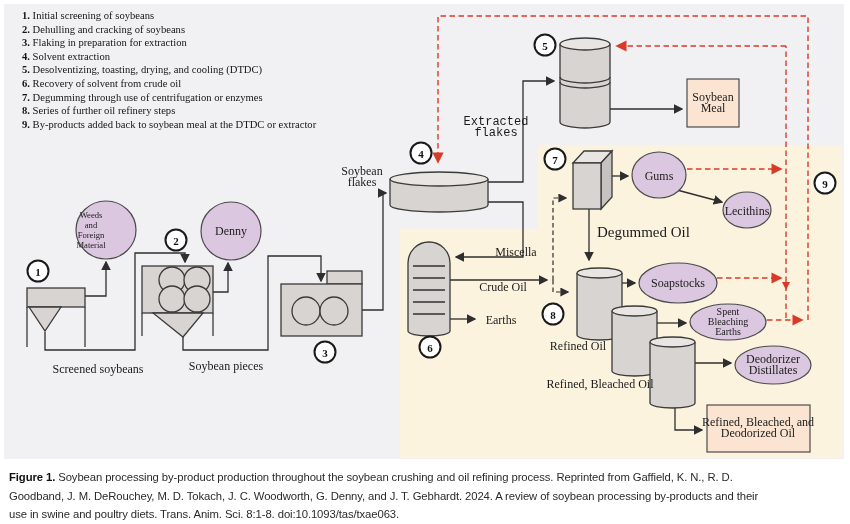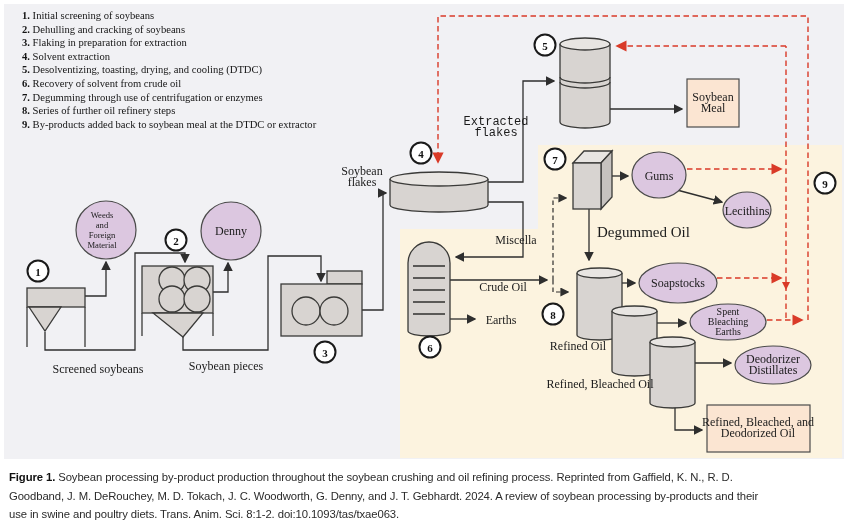--- a/index.html
+++ b/index.html
@@ -163,38 +163,38 @@
       <div><b>2.</b> <span>Dehulling and cracking of soybeans</span></div>
       <div><b>3.</b> <span>Flaking in preparation for extraction</span></div>
       <div><b>4.</b> <span>Solvent extraction</span></div>
       <div><b>5.</b> <span>Desolventizing, toasting, drying, and cooling (DTDC)</span></div>
       <div><b>6.</b> <span>Recovery of solvent from crude oil</span></div>
       <div><b>7.</b> <span>Degumming through use of centrifugation or enzymes</span></div>
       <div><b>8.</b> <span>Series of further oil refinery steps</span></div>
       <div><b>9.</b> <span>By-products added back to soybean meal at the DTDC or extractor</span></div>
     </div>
 
-    <div class="lbl" style="left:102px;top:230px;font-size:8.6px;line-height:10px;">
+    <div class="lbl" style="left:91px;top:230px;font-size:8.6px;line-height:10px;">
       <div>Weeds</div>
         <div>and</div>
       <div>Foreign</div>
         <div>Material</div>
     </div>
     <div class="lbl" style="left:231px;top:231px;">Denny</div>
     <div class="lbl" style="left:98px;top:369px;">Screened soybeans</div>
     <div class="lbl" style="left:226px;top:366px;">Soybean pieces</div>
     <div class="lbl" style="left:362px;top:177px;">
       <div>Soybean</div>
         <div>flakes</div>
     </div>
     <div class="lbl" style="left:496px;top:128px;font-family:Liberation Mono, monospace;">
       <div>Extracted</div>
         <div>flakes</div>
     </div>
-    <div class="lbl" style="left:500px;top:240px;padding-left:32px;">Miscella</div>
+    <div class="lbl" style="left:500px;top:252px;padding-left:32px;">Miscella</div>
     <div class="lbl" style="left:503px;top:287px;">Crude Oil</div>
     <div class="lbl" style="left:501px;top:320px;">Earths</div>
     <div class="lbl2" style="left:597px;top:232px;">Degummed Oil</div>
     <div class="lbl" style="left:659px;top:176px;">Gums</div>
     <div class="lbl" style="left:747px;top:211px;">Lecithins</div>
     <div class="lbl" style="left:678px;top:283px;">Soapstocks</div>
     <div class="lbl" style="left:728px;top:322px;font-size:10px;line-height:9.8px;">
       <div>Spent</div>
         <div>Bleaching</div>
         <div>Earths</div>
@@ -239,15 +239,15 @@
         <span>8</span>
       </div>
     <div class="badge" style="left:825px;top:183px;">
         <span>9</span>
       </div>
   </div>
 
   <div class="caption">
     <div><b>Figure 1.</b> <span>Soybean processing by-product production throughout the soybean crushing and oil refining process. Reprinted from Gaffield, K. N., R. D.</span></div>
     <div>Goodband, J. M. DeRouchey, M. D. Tokach, J. C. Woodworth, G. Denny, and J. T. Gebhardt. 2024. A review of soybean processing by-products and their</div>
-    <div>use in swine and poultry diets. Trans. Anim. Sci. 8:1-2. doi:10.1093/tas/txae063.</div>
+    <div>use in swine and poultry diets. Trans. Anim. Sci. 8:1-8. doi:10.1093/tas/txae063.</div>
   </div>
 </div>
 
 </body></html>

